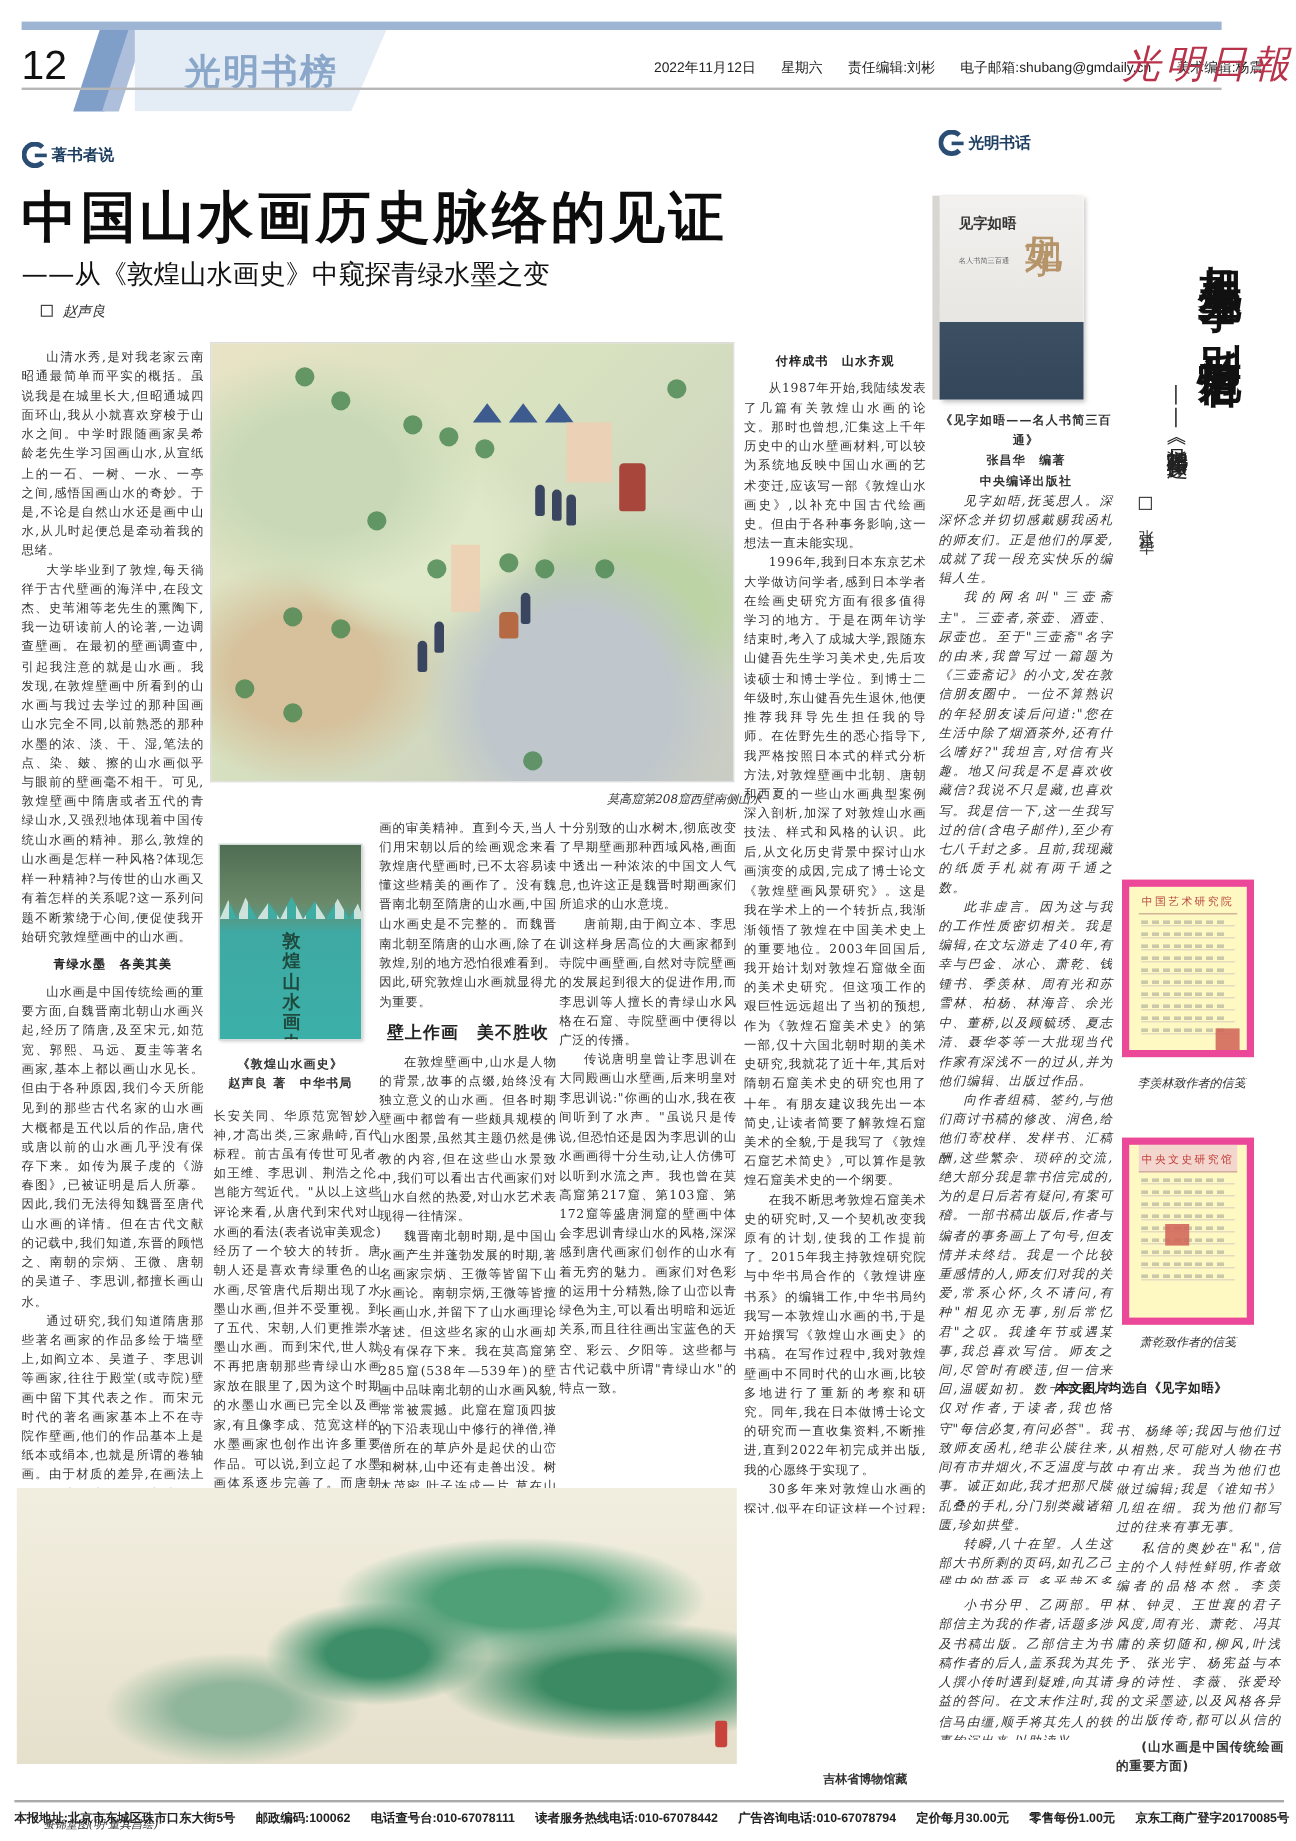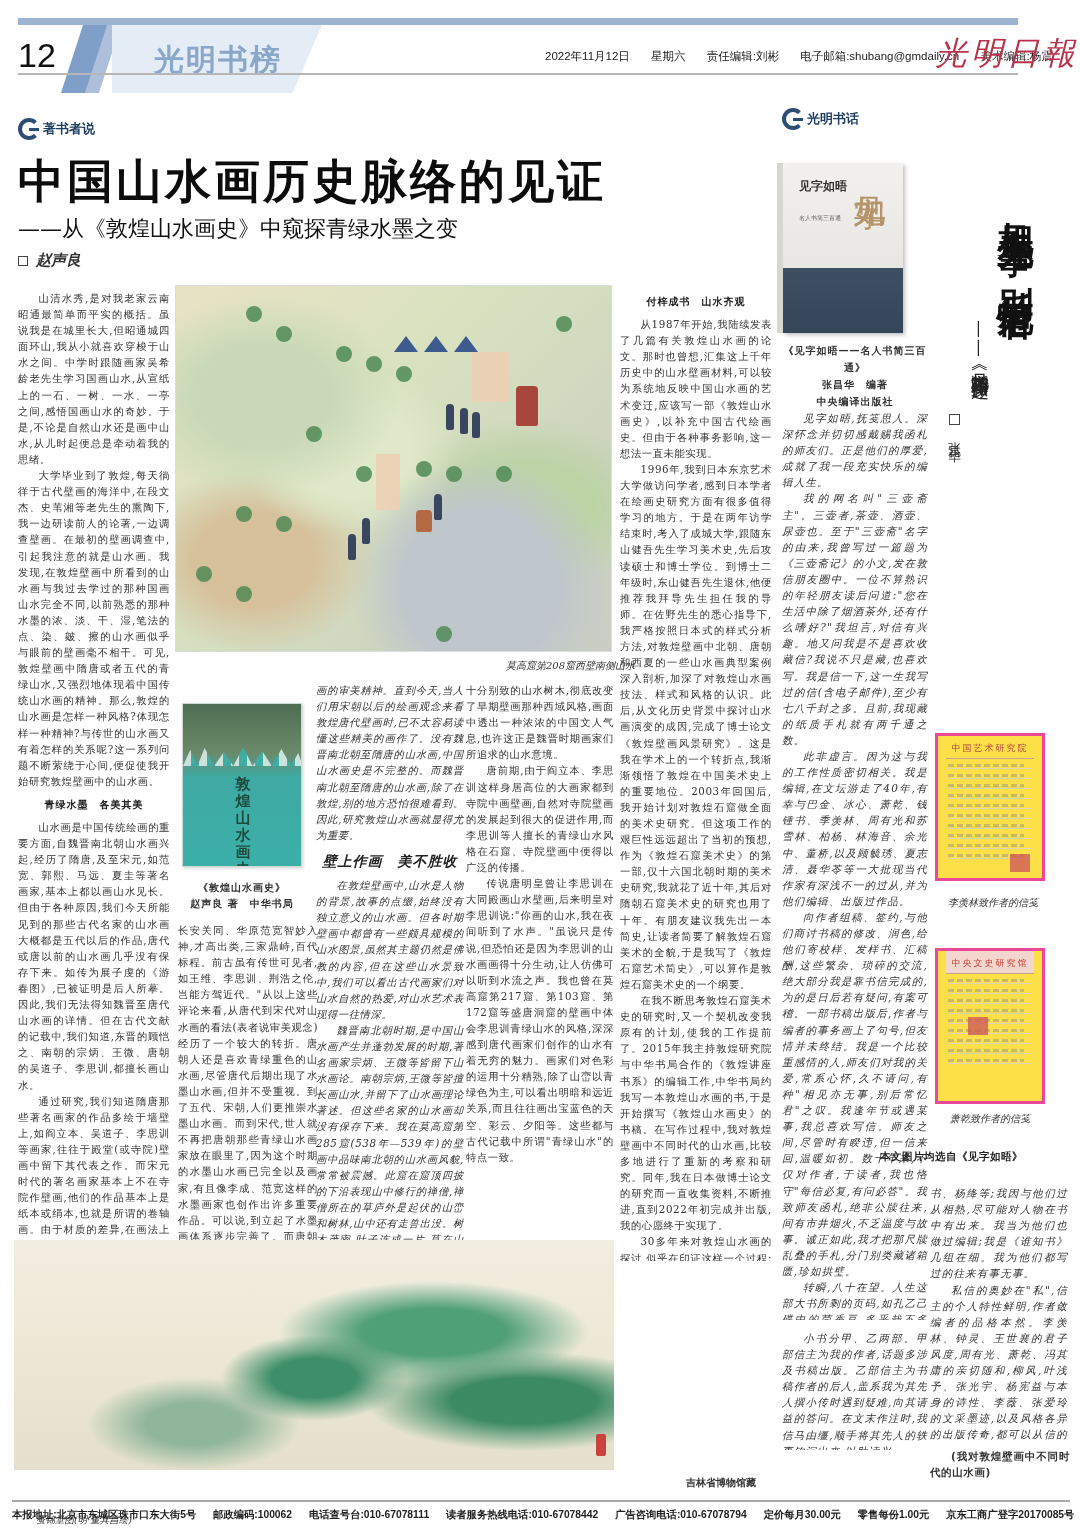--- a/index.html
+++ b/index.html
@@ -19,21 +19,21 @@
   .mast-logo { position: absolute; left: 935px; top: 32px; font-family: "DejaVu Serif", serif; font-style: italic; font-size: 32px; color: #b8334a; letter-spacing: 4px; }
 
   
   .section-label { position: absolute; display: flex; align-items: center; font-family: "Liberation Sans", sans-serif; font-weight: bold; color: #1f3f62; }
   .g-logo { width: 22px; height: 22px; border: 4px solid #2c4d73; border-radius: 50%; border-right-color: transparent; position: relative; margin-right: 3px; }
   .g-logo::after { content: ""; position: absolute; left: 7px; top: 6px; width: 10px; height: 3px; background: #2c4d73; }
 
   
   .headline { position: absolute; left: 18px; top: 158px; font-family: "DejaVu Serif", serif; font-weight: bold; font-size: 46px; color: #0c0c0c; letter-spacing: 3px; line-height: 1; }
   .subhead { position: absolute; left: 18px; top: 214px; font-family: "DejaVu Sans", sans-serif; font-size: 22px; color: #111; }
-  .byline { position: absolute; left: 18px; top: 251px; font-size: 15px; color: #333; font-style: italic; font-weight: bold; }
+  .byline { position: absolute; left: 34px; top: 251px; font-size: 12px; color: #333; font-style: italic; }
   .byline .box { display: inline-block; width: 10px; height: 10px; border: 1px solid #444; margin-right: 8px; vertical-align: -1px; }
 
   
   .col { position: absolute; font-family: "DejaVu Serif", serif; font-size: 10.3px; line-height: 16.1px; color: #333; text-align: justify; letter-spacing: 0.6px; overflow: hidden; }
   .col p { text-indent: 2em; }
   .col h4 { text-align: center; font-family: "DejaVu Sans", sans-serif; font-weight: bold; font-size: 10px; color: #222; margin: 8px 0 6px; letter-spacing: 1px; text-indent: 0; }
   .col h4.big { font-size: 14px; margin: 10px 0 8px; }
 
   .rcol { font-style: italic; font-size: 10.5px; letter-spacing: 1.2px; color: #333; }
 
@@ -71,21 +71,21 @@
   .book2 { position: absolute; left: 783px; top: 163px; width: 120px; height: 170px; background: linear-gradient(180deg, #f2f1ef 0%, #e8e6e2 62%, #3d4f63 62%, #33465a 100%); box-shadow: -6px 0 0 #d8d6d2, 2px 2px 4px rgba(0,0,0,0.25); overflow: hidden; }
   .book2 .bigchar { position: absolute; left: 70px; top: 8px; font-size: 32px; line-height: 34px; color: #b69469; font-family: "DejaVu Serif", serif; writing-mode: vertical-rl; }
   .book2 .t { position: absolute; left: 16px; top: 16px; font-family: "DejaVu Serif", serif; font-weight: bold; font-size: 12px; line-height: 14px; color: #333; }
   .book2 .s { position: absolute; left: 16px; top: 50px; font-size: 6px; line-height: 9px; color: #666; }
 
   .vtitle { position: absolute; left: 996px; top: 192px; writing-mode: vertical-rl; font-family: "DejaVu Serif", serif; font-weight: bold; font-size: 36px; letter-spacing: 5px; color: #111; line-height: 1.1; }
   .vsub { position: absolute; left: 968px; top: 320px; writing-mode: vertical-rl; font-family: "DejaVu Sans", sans-serif; font-size: 18px; color: #222; letter-spacing: 1px; }
   .vauthor { position: absolute; left: 945px; top: 414px; writing-mode: vertical-rl; font-family: "DejaVu Serif", serif; font-size: 13px; color: #333; letter-spacing: 4px; }
   .vauthor .box { display: inline-block; width: 11px; height: 11px; border: 1px solid #444; margin-bottom: 6px; }
 
-  .letter { position: absolute; background: #fde047; border: 3px solid #ec4899; overflow: hidden; }
+  .letter { position: absolute; background: #fef9c3; border: 6px solid #ec4899; overflow: hidden; }
   .letter .hd { text-align: center; font-family: "DejaVu Serif", serif; font-size: 9px; letter-spacing: 2px; padding-top: 6px; border-bottom: 1px solid #c8a38f; margin: 0 8px; padding-bottom: 3px; }
   .letter .ln { height: 1px; background: #ddd3c0; margin: 9px 10px 0; position: relative; }
   .letter .ln::before { content: ""; position: absolute; left: 0; top: -4px; right: 10%; height: 3px; background: repeating-linear-gradient(90deg, #8b8b8b 0 6px, transparent 6px 9px); opacity: 0.45; }
   .stamp { position: absolute; width: 20px; height: 18px; background: #d06257; opacity: 0.85; }
   .img-note { position: absolute; left: 880px; top: 1150px; font-family: "DejaVu Sans", sans-serif; font-weight: bold; font-size: 10.5px; color: #222; letter-spacing: 0.5px; }
 
   
   .footer-line { position: absolute; left: 12px; top: 1500px; width: 1058px; height: 2px; background: #aaaaaa; }
   .footer { position: absolute; left: 12px; top: 1508px; font-family: "Liberation Sans", sans-serif; font-weight: bold; font-size: 10.3px; color: #222; white-space: nowrap; }
   .footer span { margin-right: 14px; }
@@ -170,21 +170,21 @@
 <div class="book-caption" style="left:180px; top:880px; width:124px;">
   <div>《敦煌山水画史》</div>
   <div>赵声良 著　中华书局</div>
 </div>
 
 <div class="col" style="left:178px; top:922px; width:140px; height:330px;">
   <p style="text-indent:0">长安关同、华原范宽智妙入神,才高出类,三家鼎峙,百代标程。前古虽有传世可见者,如王维、李思训、荆浩之伦,岂能方驾近代。"从以上这些评论来看,从唐代到宋代对山水画的看法(表者说审美观念)经历了一个较大的转折。唐朝人还是喜欢青绿重色的山水画,尽管唐代后期出现了水墨山水画,但并不受重视。到了五代、宋朝,人们更推崇水墨山水画。而到宋代,世人就不再把唐朝那些青绿山水画家放在眼里了,因为这个时期的水墨山水画已完全以及画家,有且像李成、范宽这样的水墨画家也创作出许多重要作品。可以说,到立起了水墨画体系逐步完善了。而唐朝时代那些青绿山水也逐渐消散殆尽,殿堂的湮没而消失,隋唐的青绿山水便再不被人知了。</p>
 
 </div>
 
-<div class="col" style="left:316px; top:682px; width:148px; height:570px;font-style:italic;">
+<div class="col" style="left:316px; top:682px; width:148px; height:570px;">
   <p style="text-indent:0">画的审美精神。直到今天,当人们用宋朝以后的绘画观念来看敦煌唐代壁画时,已不太容易读懂这些精美的画作了。没有魏晋南北朝至隋唐的山水画,中国山水画史是不完整的。而魏晋南北朝至隋唐的山水画,除了在敦煌,别的地方恐怕很难看到。因此,研究敦煌山水画就显得尤为重要。</p>
   <h4 class="big">壁上作画　美不胜收</h4>
   <p>在敦煌壁画中,山水是人物的背景,故事的点缀,始终没有独立意义的山水画。但各时期壁画中都曾有一些颇具规模的山水图景,虽然其主题仍然是佛教的内容,但在这些山水景致中,我们可以看出古代画家们对山水自然的热爱,对山水艺术表现得一往情深。</p>
   <p>魏晋南北朝时期,是中国山水画产生并蓬勃发展的时期,著名画家宗炳、王微等皆留下山水画论。南朝宗炳,王微等皆擅长画山水,并留下了山水画理论著述。但这些名家的山水画却没有保存下来。我在莫高窟第285窟(538年—539年)的壁画中品味南北朝的山水画风貌,常常被震撼。此窟在窟顶四披的下沿表现山中修行的禅僧,禅僧所在的草庐外是起伏的山峦和树林,山中还有走兽出没。树木茂密,叶子连成一片,草在山峦间的丛林上,具有浓厚的装饰意味。同窟南壁500强盗成佛故事画中描绘出强盗们在山林中活动及皈依佛门的情节。画家用斜向排列的山峦分隔出一个个空间,表现各个场次,同时斜向的山峦表现出了一定的深度。壁画中不同种类的树木大量出现:捆曳多姿的杨柳,亭亭玉立的竹林,以及很多不知名的树木,使山水景物变得丰富多彩。在山峦和树林的旁边还画出水池,池中碧波荡漾,水鸟嬉戏其间,别有情趣。画面中表现了完整的山水空间,空间结构合理的处理方法与山水景色的表现还无法与</p>
 </div>
 
 <div class="col" style="left:466px; top:682px; width:148px; height:570px;">
   <p style="text-indent:0">十分别致的山水树木,彻底改变了早期壁画那种西域风格,画面中透出一种浓浓的中国文人气息,也许这正是魏晋时期画家们所追求的山水意境。</p>
   <p>唐前期,由于阎立本、李思训这样身居高位的大画家都到寺院中画壁画,自然对寺院壁画的发展起到很大的促进作用,而李思训等人擅长的青绿山水风格在石窟、寺院壁画中便得以广泛的传播。</p>
   <p>传说唐明皇曾让李思训在大同殿画山水壁画,后来明皇对李思训说:"你画的山水,我在夜间听到了水声。"虽说只是传说,但恐怕还是因为李思训的山水画画得十分生动,让人仿佛可以听到水流之声。我也曾在莫高窟第217窟、第103窟、第172窟等盛唐洞窟的壁画中体会李思训青绿山水的风格,深深感到唐代画家们创作的山水有着无穷的魅力。画家们对色彩的运用十分精熟,除了山峦以青绿色为主,可以看出明暗和远近关系,而且往往画出宝蓝色的天空、彩云、夕阳等。这些都与古代记载中所谓"青绿山水"的特点一致。</p>
@@ -271,21 +271,21 @@
 </div>
 <div class="caption" style="left:950px; top:1112px;">萧乾致作者的信笺</div>
 
 <div class="img-note">本文图片均选自《见字如晤》</div>
 
 <div class="col rcol" style="left:930px; top:1185px; width:138px; height:260px;">
   <p style="text-indent:0">书、杨绛等;我因与他们过从相熟,尽可能对人物在书中有出来。我当为他们也做过编辑;我是《谁知书》几组在细。我为他们都写过的往来有事无事。</p>
   <p>私信的奥妙在"私",信主的个人特性鲜明,作者敛编者的品格本然。李羡林、钟灵、王世襄的君子风度,周有光、萧乾、冯其庸的亲切随和,柳风,叶浅予、张光宇、杨宪益与本身的诗性、李薇、张爱玲的文采墨迹,以及风格各异的出版传奇,都可以从信的字里行间读出。关于文末笺注,本着以"信"为中心,有话则长,无话则短,尽可能说清信背后的故事为要。窃以为,本书的史料价值和阅读趣味当在前一本之上。我之藏馈,因授权和篇幅所囿,未能辑入者尚多,故列"存目"备考。本书若能侪作新千年前后出版大海之滴水,光作当代出版史上一条脚注,幸莫大焉。</p>
 </div>
 <div class="col" style="left:930px; top:1448px; width:140px; height:40px; font-weight:bold; font-family:'DejaVu Sans',sans-serif; font-size:10.5px;">
-  <p>(我对敦煌壁画中不同时代的山水画)</p>
+  <p>(山水画是中国传统绘画的重要方面)</p>
 </div>
 
 <div class="footer-line"></div>
 <div class="footer">
   <span>本报地址:北京市东城区珠市口东大街5号</span>
   <span>邮政编码:100062</span>
   <span>电话查号台:010-67078111</span>
   <span>读者服务热线电话:010-67078442</span>
   <span>广告咨询电话:010-67078794</span>
   <span>定价每月30.00元</span>

